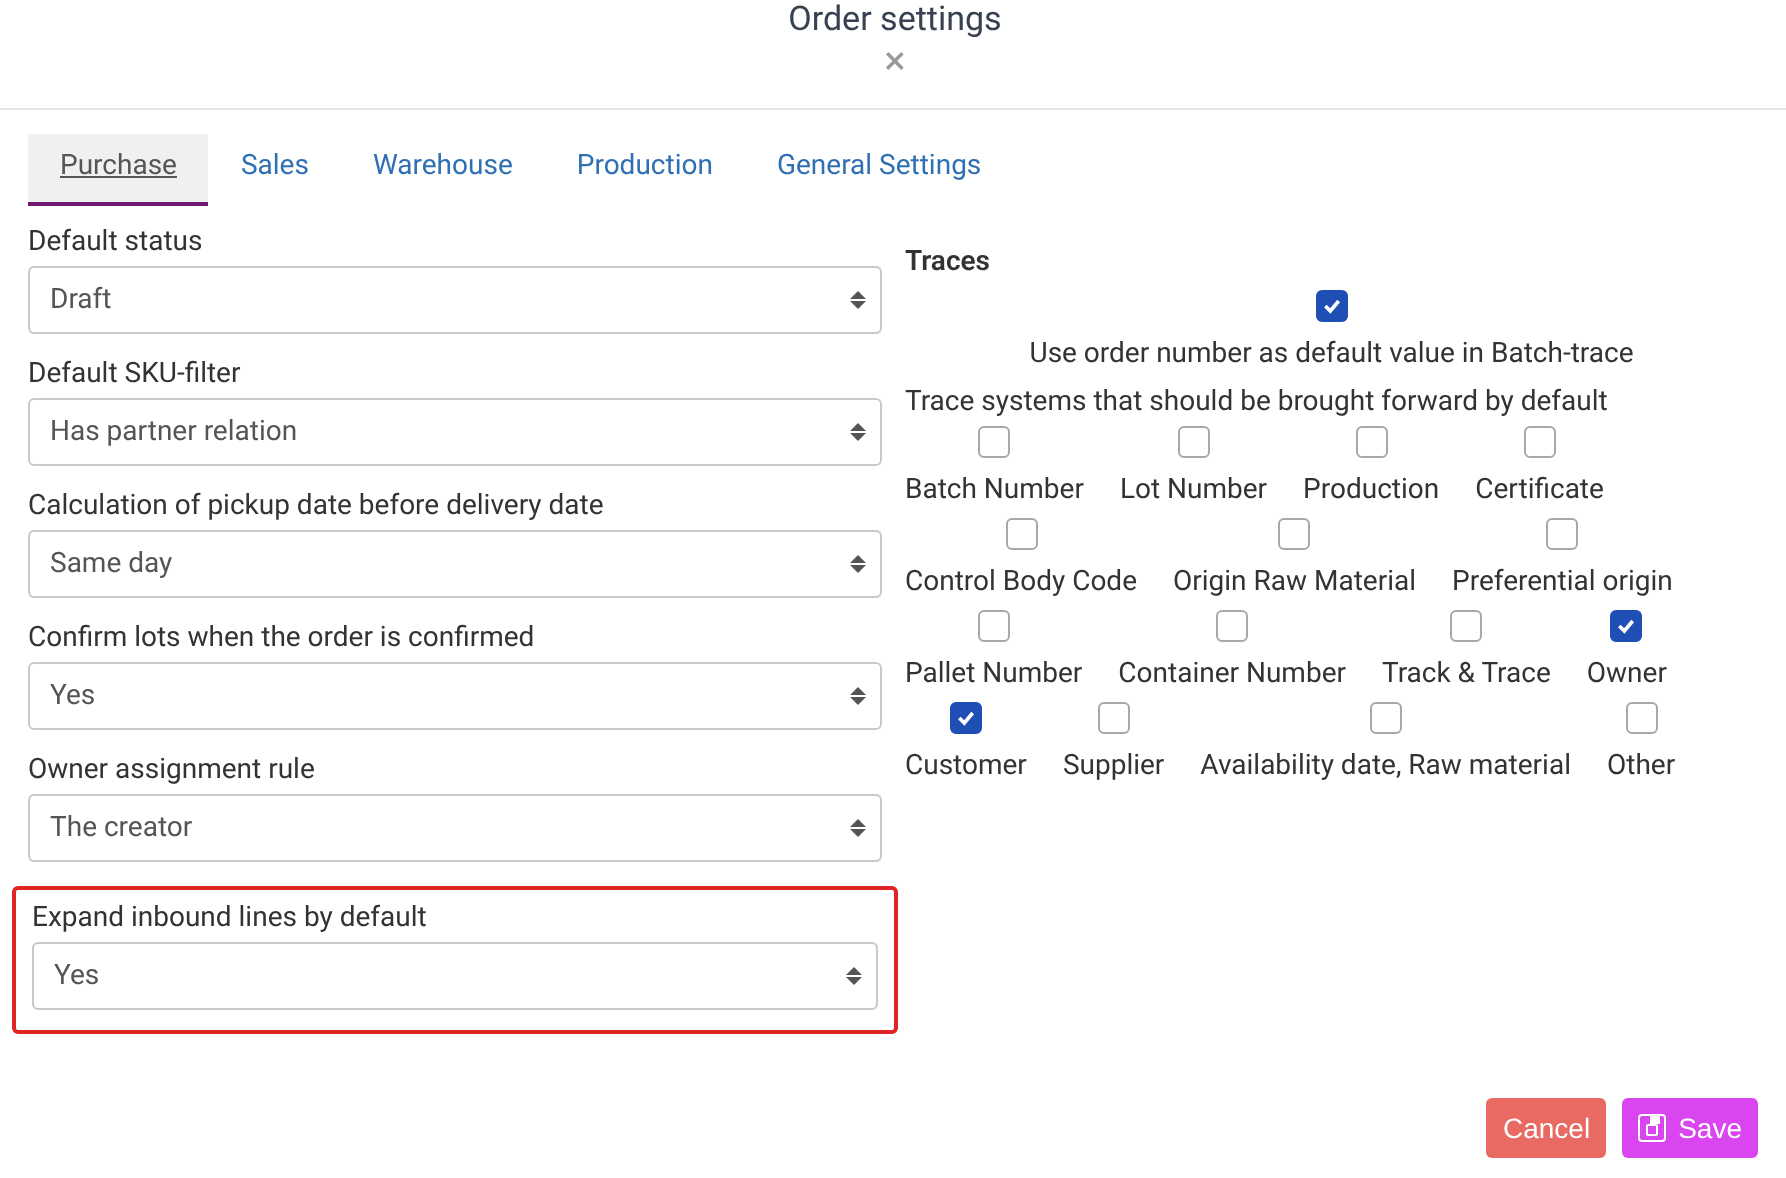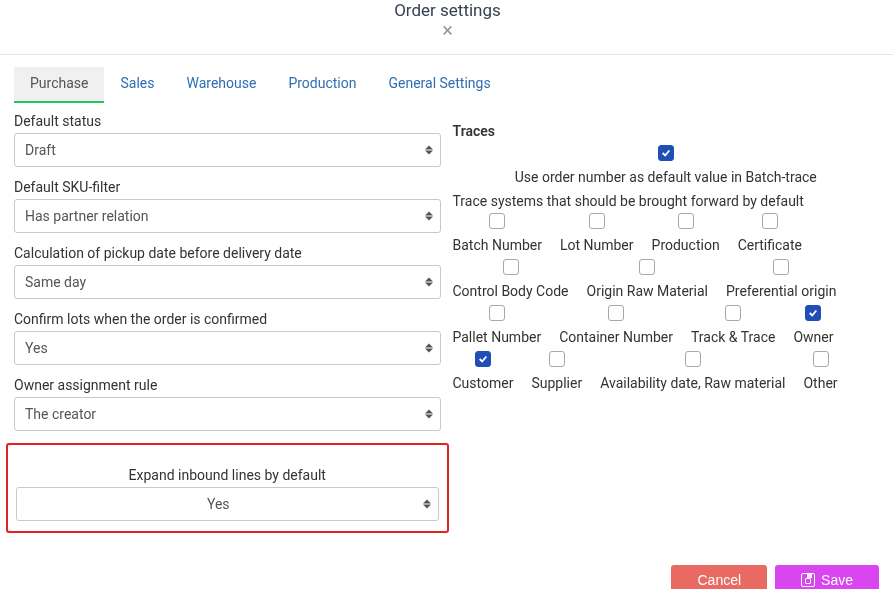--- a/index.html
+++ b/index.html
@@ -32,21 +32,22 @@
   .tab {
     padding: 8px 16px 10px 16px;
     color: #2f6fb3;
     cursor: pointer;
     font-size: 14px;
     border-bottom: 2px solid transparent;
   }
   .tab.active {
     background: #f0f0f0;
     color: #555;
-    border-bottom: 2px solid #22c55e;
+    border-bottom: 2px solid #701a75;
+    text-decoration: underline;
   }
   .modal-body {
     display: flex;
     gap: 12px;
     padding: 10px 14px 20px 14px;
   }
   .col { flex: 1; }
   .col-left { max-width: 435px; }
   .field { margin-bottom: 12px; }
   .field-label { font-size: 14px; color: #333; margin-bottom: 4px; }
@@ -76,25 +77,24 @@
   .caret-up, .caret-down {
     width: 0; height: 0;
     border-left: 4px solid transparent;
     border-right: 4px solid transparent;
   }
   .caret-up { border-bottom: 4px solid #555; }
   .caret-down { border-top: 4px solid #555; }
   .highlight-box {
     border: 2.5px solid #e02424;
     border-radius: 3px;
-    padding: 22px 8px 10px 8px;
+    padding: 6px 8px 10px 8px;
     margin-left: -8px;
     margin-right: -8px;
     margin-top: 4px;
-    text-align: center;
   }
   .highlight-box .field { margin-bottom: 0; }
   .section-heading {
     font-weight: 600;
     color: #333;
     margin: 10px 0 6px 0;
   }
   .check-row {
     display: flex;
     align-items: center;
@@ -131,21 +131,21 @@
   .traces-flow .check-row { margin: 0; }
   .modal-footer {
     display: flex;
     justify-content: flex-end;
     gap: 8px;
     padding: 12px 14px 18px 14px;
   }
   .btn {
     border: none;
     border-radius: 3px;
-    padding: 7px 26px;
+    padding: 7px 8px;
     font-size: 14px;
     cursor: pointer;
     display: inline-flex;
     align-items: center;
     gap: 6px;
   }
   .btn-cancel { background: #e86a63; color: #fff; }
   .btn-save { background: #d946ef; color: #fff; }
   .save-icon {
     width: 14px; height: 14px;

